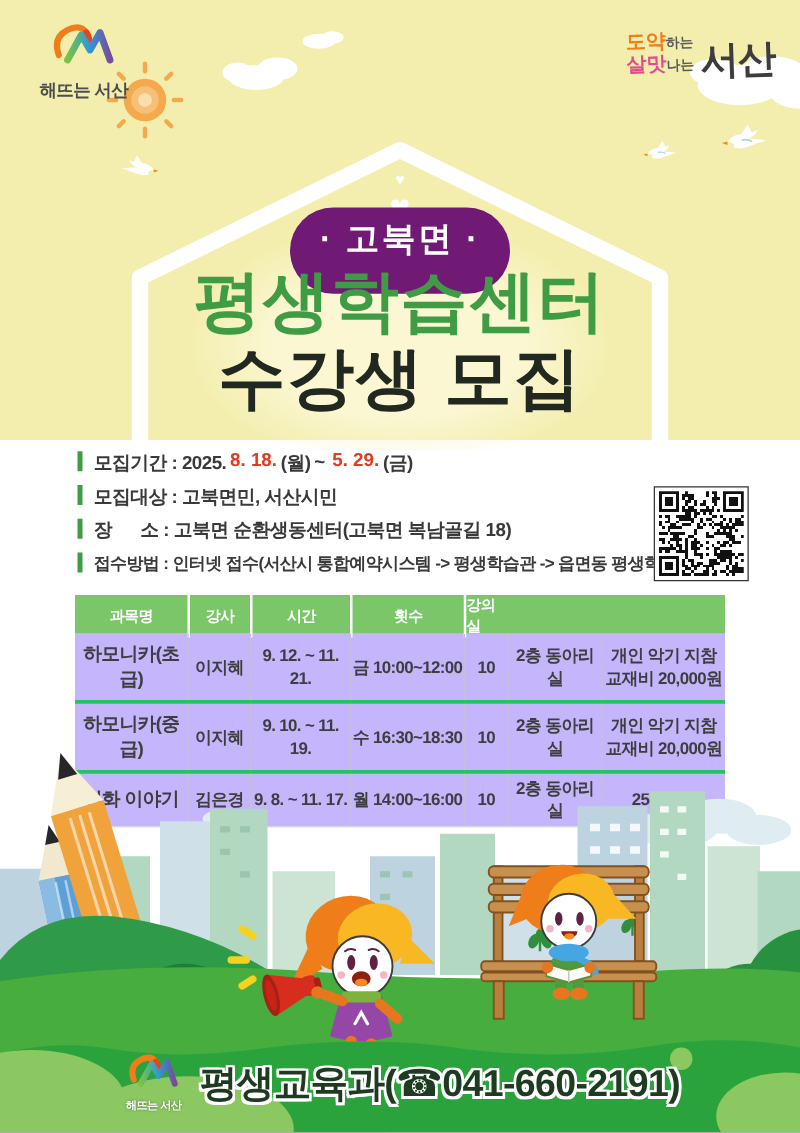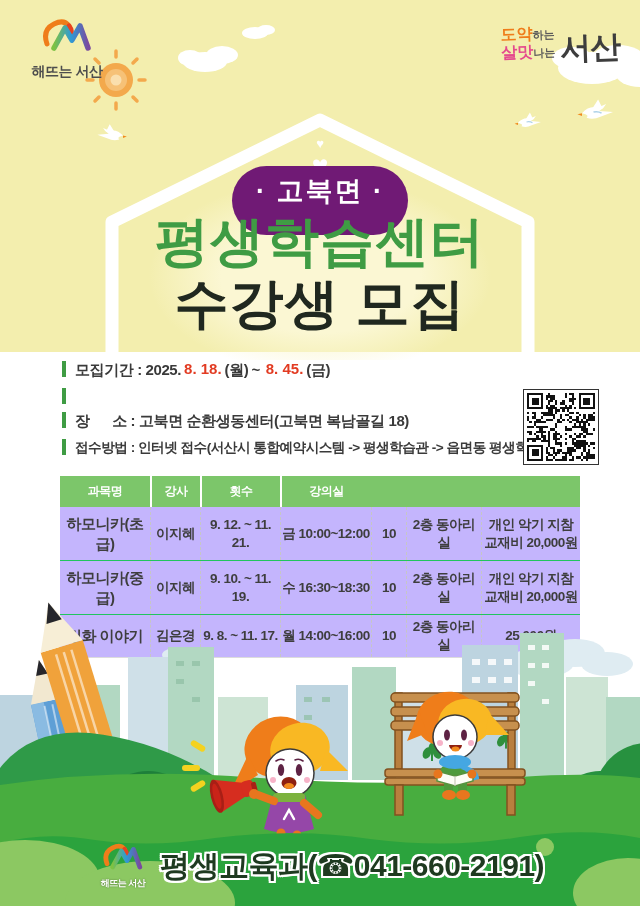--- a/index.html
+++ b/index.html
@@ -36,21 +36,21 @@
   .qr{position:absolute;left:523px;top:389px;width:76px;height:76px;background:#fff;border:1px solid #333;padding:3px;box-sizing:border-box;}
   .qr svg{display:block;width:100%;height:100%;}
   
   .table{position:absolute;left:60px;top:476px;width:520px;border-bottom:1px solid #dcdcdc;background:transparent;}
   .thead,.trow{display:grid;grid-template-columns:90px 50px 80px 91px 35px 75px 99px;}
   .thead{background:#7cc66a;height:31px;}
   .th{display:flex;align-items:center;justify-content:center;color:#fff;font-size:12px;font-weight:800;letter-spacing:-0.5px;}
   .th + .th{border-left:2px solid #fff;}
   .trow{min-height:53px;background:#c4b5fd;}
   .trow.short{min-height:42px;}
-  .trow + .trow{border-top:1px solid #22c55e;}
+  .trow + .trow{border-top:3px solid #22c55e;}
   .td{display:flex;align-items:center;justify-content:center;text-align:center;color:#3e3e3e;
       font-size:13.5px;font-weight:600;letter-spacing:-0.5px;padding:2px 1px;white-space:pre-line;line-height:1.3;}
   .td + .td{border-left:1px dashed #c6c6c6;}
   .td.subj{font-size:15px;font-weight:800;}
   
   .scene{position:absolute;left:0;top:585px;width:640px;height:321px;pointer-events:none;}
   
   .footer{position:absolute;left:0;top:843px;width:640px;display:flex;align-items:center;justify-content:center;gap:10px;}
   .flogo{width:54px;text-align:center;}
   .flogo-caption{font-size:9px;font-weight:800;color:#fff;margin-top:-2px;text-shadow:0 0 2px rgba(0,0,0,.45);letter-spacing:-0.5px;}
@@ -150,25 +150,26 @@
     <div class="title2">수강생 모집</div>
   </div>
 
   <div class="info">
     <div class="irow">
       <span class="ibar"></span>
       <span class="itext">모집기간 : 2025.</span>
       <span class="red">8. 18.</span>
       <span class="itext">(월)</span>
       <span class="itext" style="margin:0 3px;">~</span>
-      <span class="red">8. 45.</span>
+      <span class="red">5. 29.</span>
       <span class="itext">(금)</span>
     </div>
     <div class="irow">
       <span class="ibar"></span>
+      <span class="itext">모집대상 : 고북면민, 서산시민</span>
     </div>
     <div class="irow">
       <span class="ibar"></span>
       <span class="itext">장&nbsp;&nbsp;&nbsp;&nbsp;&nbsp;&nbsp;소 : 고북면 순환생동센터(고북면 복남골길 18)</span>
     </div>
     <div class="irow">
       <span class="ibar"></span>
       <span class="itext cond">접수방법 : 인터넷 접수(서산시 통합예약시스템 -&gt; 평생학습관 -&gt; 읍면동 평생학습센터)</span>
     </div>
   </div>
@@ -487,20 +488,21 @@
         <path d="M0,22 h7 v7 h-7 z M1,23 v5 h5 v-5 z" fill-rule="evenodd"></path>
           <rect x="2" y="24" width="3" height="3"></rect>
       </g>
     </svg>
   </div>
 
   <div class="table">
     <div class="thead">
       <div class="th">과목명</div>
       <div class="th">강사</div>
+      <div class="th">시간</div>
       <div class="th">횟수</div>
       <div class="th">강의실</div>
     </div>
     <div class="trow">
       <div class="td subj">하모니카(초급)</div>
       <div class="td">이지혜</div>
       <div class="td">9. 12. ~ 11. 21.</div>
       <div class="td">금 10:00~12:00</div>
       <div class="td">10</div>
       <div class="td">2층 동아리실</div>

